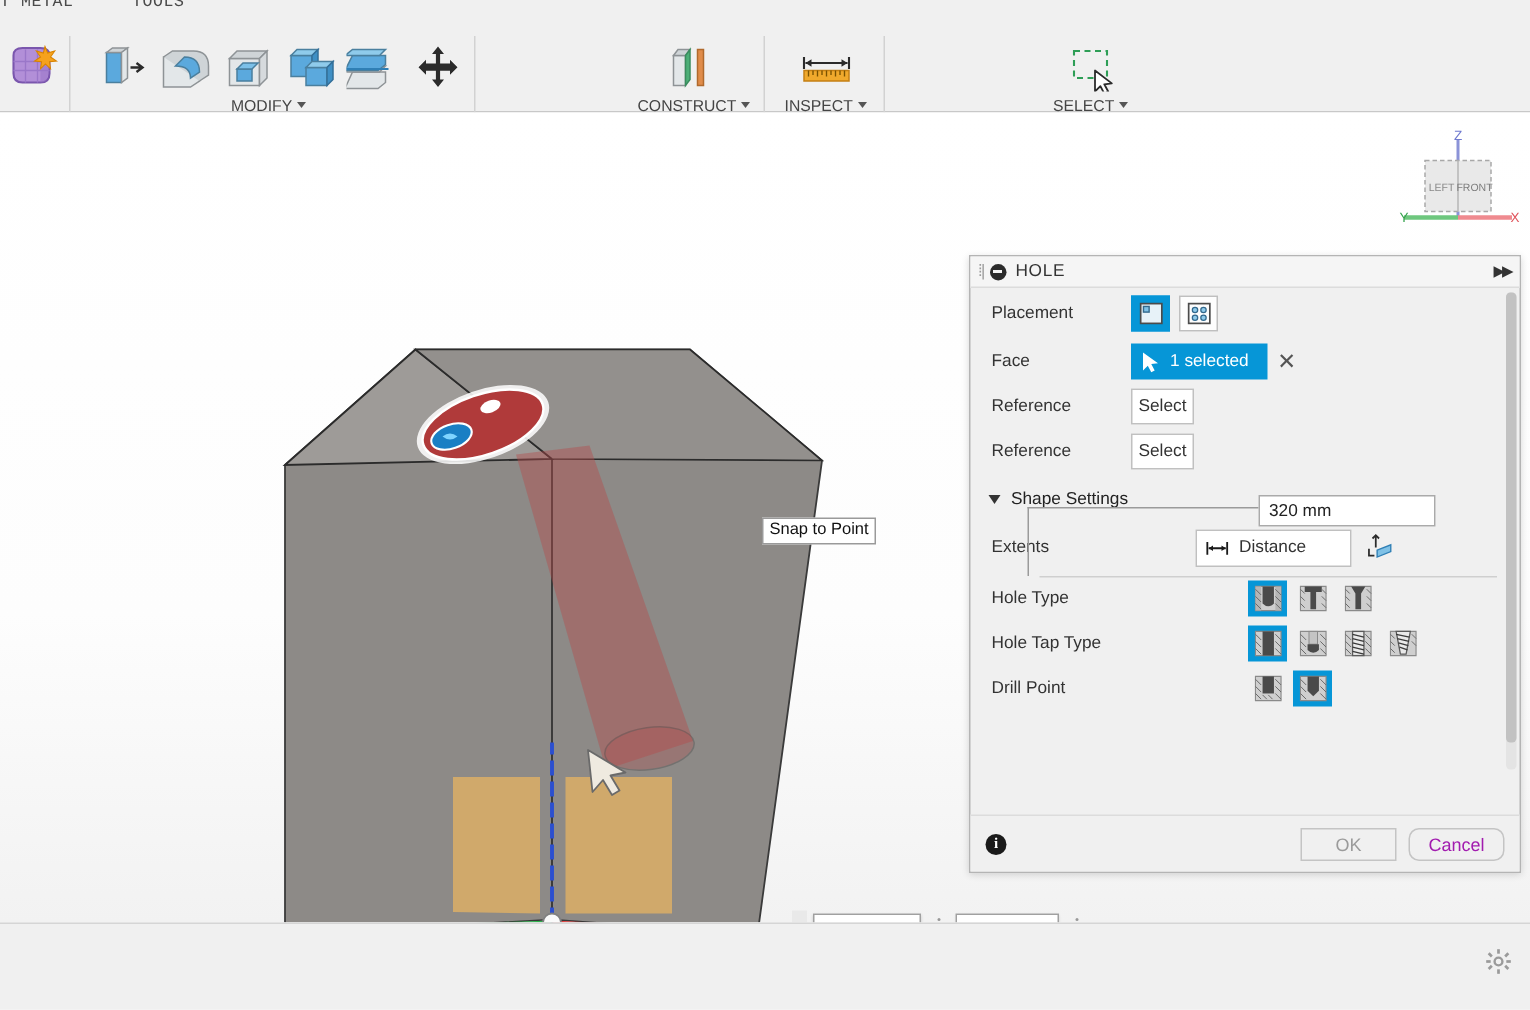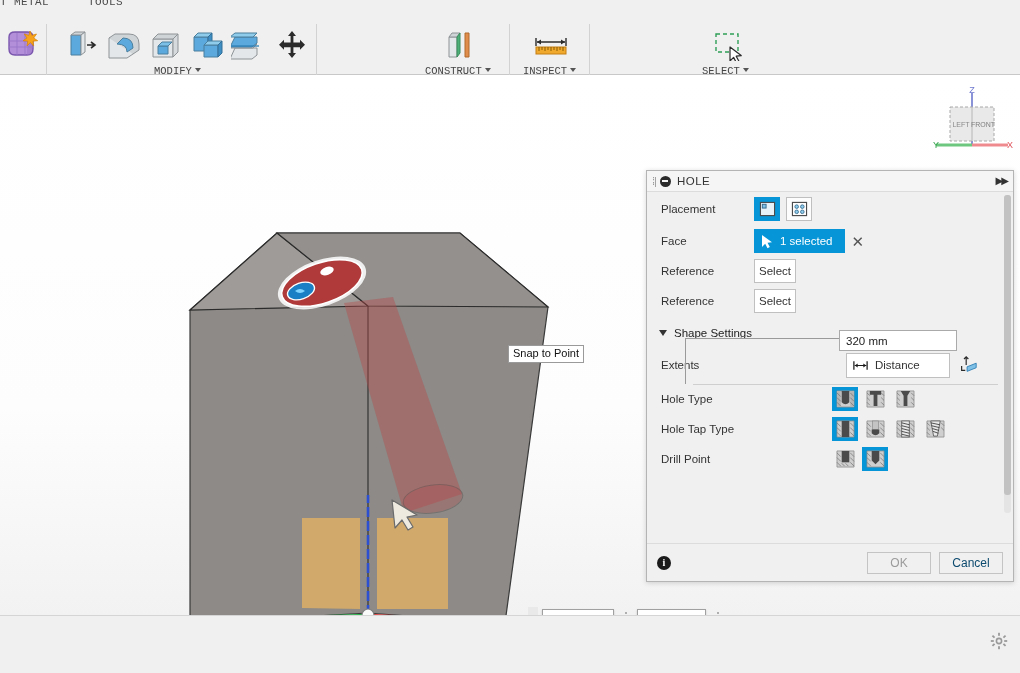--- a/index.html
+++ b/index.html
@@ -23,21 +23,21 @@
     font-family: Liberation Mono, monospace;
   }
   .ribbon-tab {
     position: absolute; top: -4px;
     font-size: 11px; color: #4a4a4a; letter-spacing: .4px;
     white-space: nowrap;
   }
   .ribbon-body {
     position: absolute; left: 0; top: 13px; width: 100%; height: 61px;
   }
-  .rgroup { position: absolute; top: 8px; height: 61px; font-family: Liberation Mono, monospace; }
+  .rgroup { position: absolute; top: 8px; height: 61px; }
   .rgroup .sep {
     position: absolute; top: 3px; width: 1px; height: 52px; background: #d2d2d2;
   }
   .ricon {
     position: absolute; top: 4px; width: 44px; height: 40px;
     display: flex; align-items: center; justify-content: center;
     cursor: default;
   }
   .rlabel {
     position: absolute; top: 44px;
@@ -189,21 +189,21 @@
     color: #fff; font-size: 10px; font-weight: bold;
     display: flex; align-items: center; justify-content: center;
     font-family: "Liberation Serif", serif;
   }
   .ftbtns { position: absolute; right: 10px; display: flex; gap: 8px; }
   .ftbtn {
     width: 64px; height: 22px; border: 1px solid #c4c4c4; background: #f0f0f0;
     font-size: 12px; color: #9b9b9b;
     display: flex; align-items: center; justify-content: center; cursor: default;
   }
-  .ftbtn.enabled { color: #0c4a6e; }
+  .ftbtn.enabled { color: #a21caf; border-radius: 7px; }
 
   
   .statusbar {
     position: absolute; left: 0; top: 615px; width: 1020px; height: 43px;
     background: #f0f0f0; border-top: 1px solid #d5d5d5;
   }
   .gear-btn { position: absolute; right: 12px; top: 16px; cursor: default; }
   .taskbar {
     position: absolute; left: 0; top: 658px; width: 1020px; height: 15px;
     background: #cfdde4; display: flex; align-items: center;
@@ -472,21 +472,21 @@
           <div class="selectbtn">Select</div>
         </div>
 
         <div class="section-head" style="margin-top:4px;">
           <span class="tri-down"></span>
           <span>Shape Settings</span>
         </div>
 
         <div class="row" style="height:38px;">
           <div class="row-label">Extents</div>
-          <div style="display:flex;align-items:center;gap:8px;margin-left:92px;">
+          <div style="display:flex;align-items:center;gap:8px;margin-left:43px;">
             <div class="extents-field">
               <svg width="17" height="13" viewBox="0 0 18 13">
                 <path d="M2 2 v9 M16 2 v9 M3 6.5 h12" stroke="#1a1a1a" stroke-width="1.3" fill="none"></path>
                 <path d="M3 6.5 l3-2v4z M15 6.5 l-3-2v4z" fill="#1a1a1a"></path>
               </svg>
               <span>Distance</span>
             </div>
             <svg width="20" height="20" viewBox="0 0 22 22">
               <path d="M9 2 v9 M6.6 4.4 L9 2 l2.4 2.4" stroke="#2b2b2b" stroke-width="1.3" fill="none"></path>
               <path d="M4 12 v5 h4" stroke="#2b2b2b" stroke-width="1.3" fill="none"></path>

